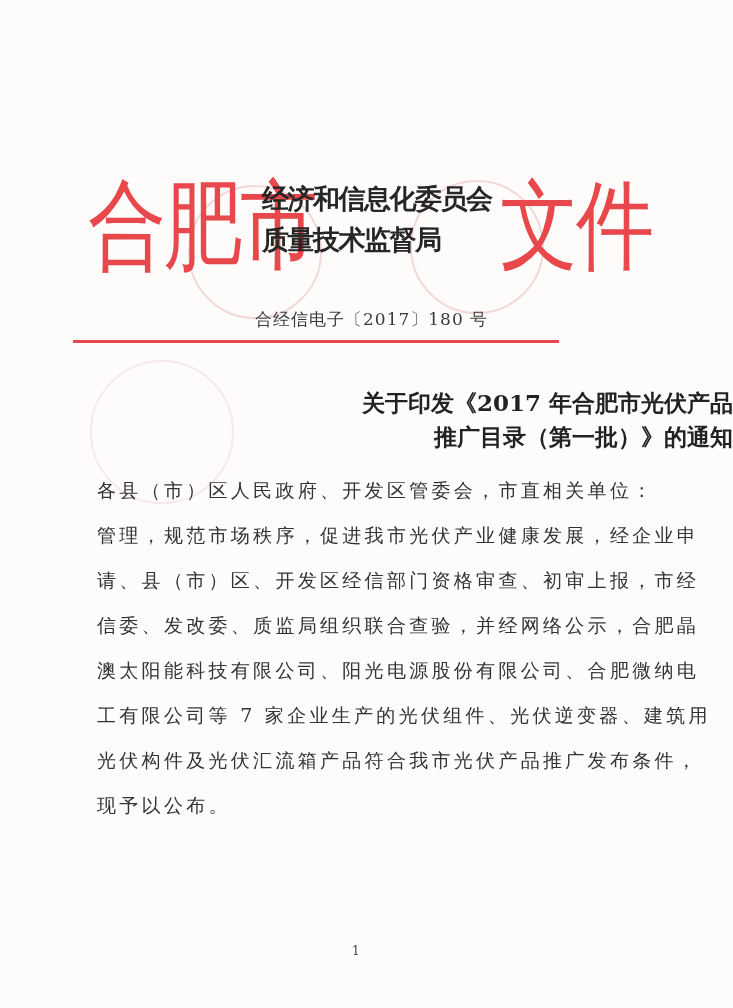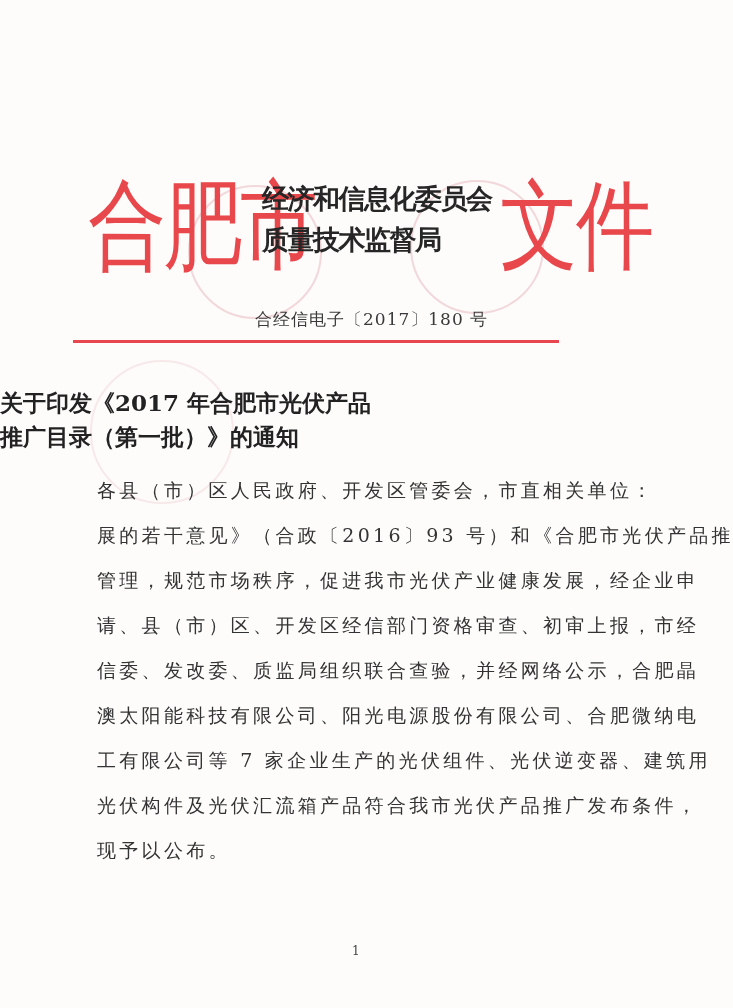--- a/index.html
+++ b/index.html
@@ -22,21 +22,21 @@
   .agency-lines {
     position: absolute; left: 262px; top: 130px; width: 240px;
     color: #262626; font-family: "DejaVu Sans", sans-serif; font-weight: bold;
   }
   .agency-line { font-size: 27px; line-height: 41px; letter-spacing: -1.5px; white-space: nowrap; }
   .doc-number {
     position: absolute; left: 255px; top: 308px; font-size: 17px; color: #3a3a3a; letter-spacing: 1px;
   }
   .red-rule { position: absolute; left: 73px; top: 340px; width: 486px; height: 3px; background: #e9474f; }
   .title {
-    position: absolute; left: 0; width: 733px; text-align: left;
+    position: absolute; left: 0; width: 733px; text-align: right;
     font-weight: bold; font-size: 23px; color: #222; line-height: 34px;
   }
   .body-text {
     position: absolute; left: 97px; width: 540px;
     font-size: 19px; line-height: 45px; color: #333; letter-spacing: 3.3px;
   }
   .line { white-space: nowrap; height: 45px; }
   .page-num { position: absolute; left: 352px; top: 944px; font-size: 12px; color: #444; }
 </style>
 </head>
@@ -56,21 +56,20 @@
 </div>
 
 <div class="doc-number">合经信电子〔2017〕180 号</div>
 <div class="red-rule"></div>
 
 <div class="title" style="top:386px;">关于印发《2017 年合肥市光伏产品</div>
 <div class="title" style="top:420px;">推广目录（第一批）》的通知</div>
 
 <div class="body-text" style="top:468px;">
   <div class="line">各县（市）区人民政府、开发区管委会，市直相关单位：</div>
-  <div class="line">展的若干意见》（合政〔2016〕93 号）和《合肥市光伏产品推</div>
   <div class="line">管理，规范市场秩序，促进我市光伏产业健康发展，经企业申</div>
   <div class="line">请、县（市）区、开发区经信部门资格审查、初审上报，市经</div>
   <div class="line">信委、发改委、质监局组织联合查验，并经网络公示，合肥晶</div>
   <div class="line">澳太阳能科技有限公司、阳光电源股份有限公司、合肥微纳电</div>
   <div class="line">工有限公司等 7 家企业生产的光伏组件、光伏逆变器、建筑用</div>
   <div class="line">光伏构件及光伏汇流箱产品符合我市光伏产品推广发布条件，</div>
   <div class="line">现予以公布。</div>
 </div>
 
 <div class="page-num">1</div>

